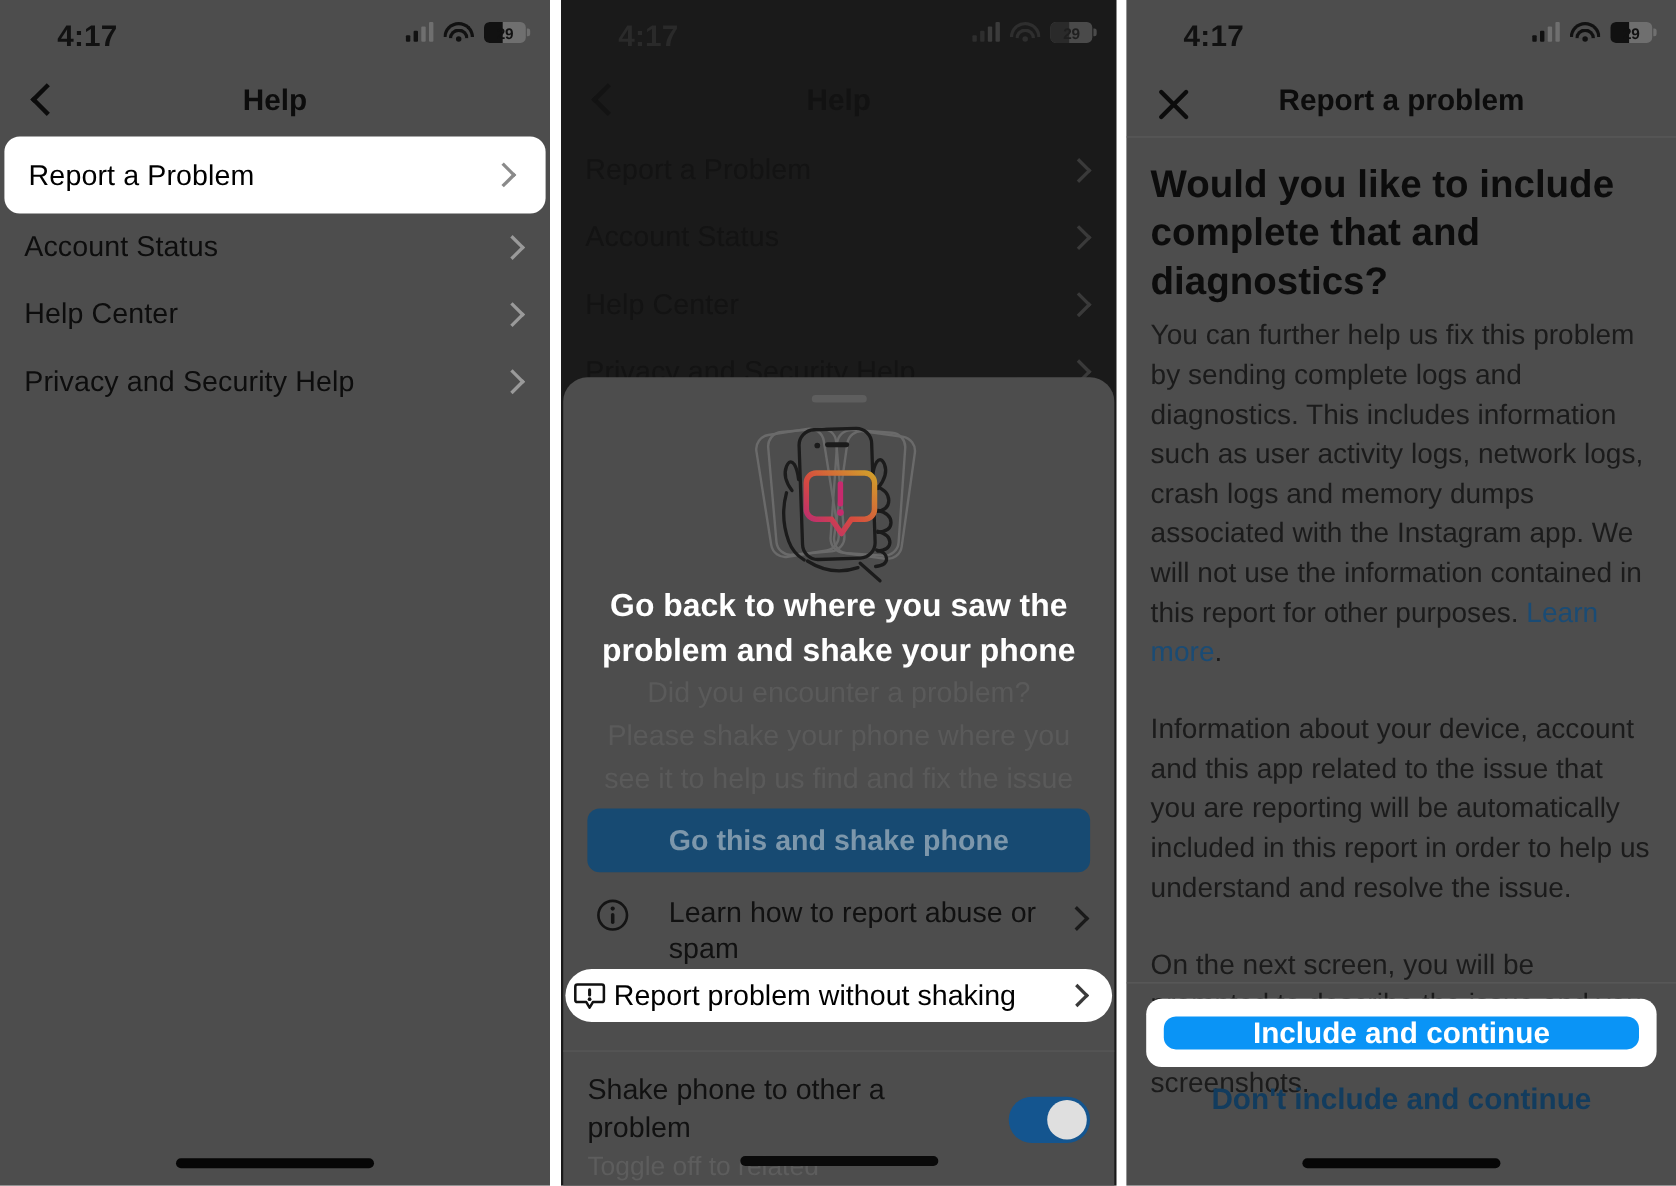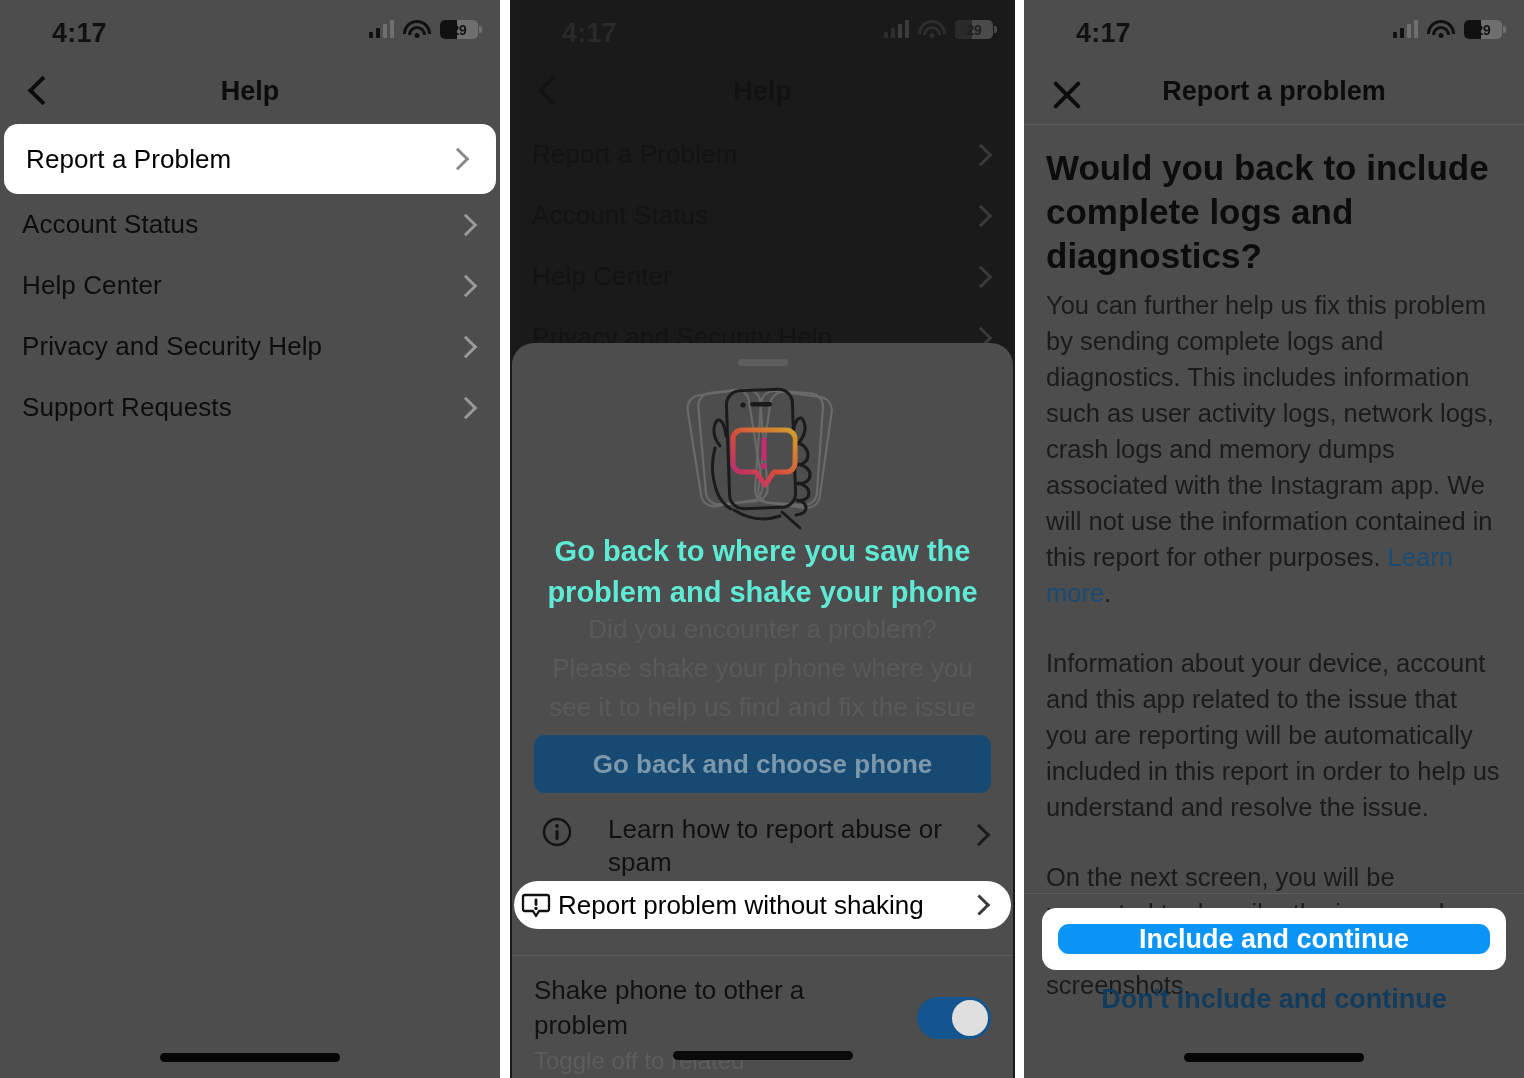--- a/index.html
+++ b/index.html
@@ -60,21 +60,21 @@
   .chev{position:absolute;right:26px;top:50%;width:13px;height:13px;border-top:3px solid #9a9a9a;border-right:3px solid #9a9a9a;transform:translateY(-50%) rotate(45deg);}
   .p2 .chev{border-color:#3a3a3a;}
   .row.highlight{background:#ffffff;border-radius:14px;margin:0 4px;height:70px;}
   .row.highlight .label{color:#000;}
   .row.highlight .chev{border-color:#8a8a8a;right:30px;}
 
   
   .sheet{position:absolute;left:2px;right:2px;top:343px;bottom:0;background:#4d4d4d;border-radius:22px 22px 0 0;}
   .sheet .handle{position:absolute;left:50%;top:16px;transform:translateX(-50%);width:50px;height:7px;border-radius:4px;background:#5e5e5e;}
   .illus{position:absolute;left:0;right:0;top:32px;height:165px;display:flex;align-items:center;justify-content:center;}
-  .sheet-title{position:absolute;left:26px;right:26px;top:188px;text-align:center;font-size:29px;line-height:41px;font-weight:700;color:#5eead4;}
+  .sheet-title{position:absolute;left:26px;right:26px;top:188px;text-align:center;font-size:29px;line-height:41px;font-weight:700;color:#ffffff;}
   .sheet-sub{position:absolute;left:36px;right:36px;top:267px;text-align:center;font-size:26px;line-height:39px;color:#5a5a5a;}
   .cta{position:absolute;left:22px;right:22px;top:392px;height:58px;border-radius:11px;background:#174a72;display:flex;align-items:center;justify-content:center;font-size:26px;font-weight:700;color:#7d97ab;}
   .opt{position:absolute;left:22px;right:22px;display:flex;align-items:flex-start;gap:28px;}
   .opt .oicon{width:46px;flex:0 0 46px;display:flex;justify-content:center;padding-top:4px;}
   .opt .otext{font-size:26px;line-height:33px;color:#111;}
   .opt1{top:470px;}
   .opt .ochev{position:absolute;right:4px;top:14px;width:13px;height:13px;border-top:3px solid #1a1a1a;border-right:3px solid #1a1a1a;transform:rotate(45deg);}
   .opt-hl{position:absolute;left:2px;right:2px;top:538px;height:48px;background:#fff;border-radius:24px;display:flex;align-items:center;}
   .opt-hl .oicon{width:44px;flex:0 0 44px;display:flex;justify-content:center;}
   .opt-hl .otext{font-size:26px;color:#000;}
@@ -141,24 +141,20 @@
       <div class="row">
         <span class="label">Account Status</span>
         <span class="chev"></span>
       </div>
       <div class="row">
         <span class="label">Help Center</span>
         <span class="chev"></span>
       </div>
       <div class="row">
         <span class="label">Privacy and Security Help</span>
-        <span class="chev"></span>
-      </div>
-      <div class="row">
-        <span class="label">Support Requests</span>
         <span class="chev"></span>
       </div>
     </div>
 
     <div class="home-ind"></div>
   </div>
 
   <div class="panel p2">
     <div class="statusbar">
       <div class="sb-time">4:17</div>
@@ -243,21 +239,21 @@
               <stop offset="45%" stop-color="#d64a3f"></stop>
               <stop offset="100%" stop-color="#d1a02a"></stop>
             </linearGradient>
           </defs>
         </svg>
       </div>
 
       <div class="sheet-title">Go back to where you saw the problem and shake your phone</div>
       <div class="sheet-sub">Did you encounter a problem? Please shake your phone where you see it to help us find and fix the issue faster.</div>
 
-      <div class="cta">Go back and choose phone</div>
+      <div class="cta">Go this and shake phone</div>
 
       <div class="opt opt1">
         <span class="oicon">
           <svg width="30" height="30" viewBox="0 0 30 30">
             <circle cx="15" cy="15" r="13" fill="none" stroke="#141414" stroke-width="2.4"></circle>
             <circle cx="15" cy="9" r="1.9" fill="#141414"></circle>
             <rect x="13.4" y="13" width="3.2" height="10" rx="1.6" fill="#141414"></rect>
           </svg>
         </span>
         <span class="otext">Learn how to report abuse or spam</span>
@@ -311,21 +307,21 @@
         </div>
       </div>
     </div>
 
     <div class="navbar">
       <div class="nav-close"></div>
       <div class="nav-title">Report a problem</div>
     </div>
     <div class="hdr-div"></div>
 
-    <div class="p3-h1">Would you back to include complete logs and diagnostics?</div>
+    <div class="p3-h1">Would you like to include complete that and diagnostics?</div>
 
     <div class="p3-body">
       <p><span>You can further help us fix this problem by sending complete logs and diagnostics. This includes information such as user activity logs, network logs, crash logs and memory dumps associated with the Instagram app. We will not use the information contained in this report for other purposes. </span><a href="#">Learn more</a><span>.</span></p>
       <p>Information about your device, account and this app related to the issue that you are reporting will be automatically included in this report in order to help us understand and resolve the issue.</p>
       <p>On the next screen, you will be prompted to describe the issue and you may also choose to attach additional screenshots.</p>
     </div>
 
     <div class="btn-div"></div>
 
     <div class="include-wrap">

